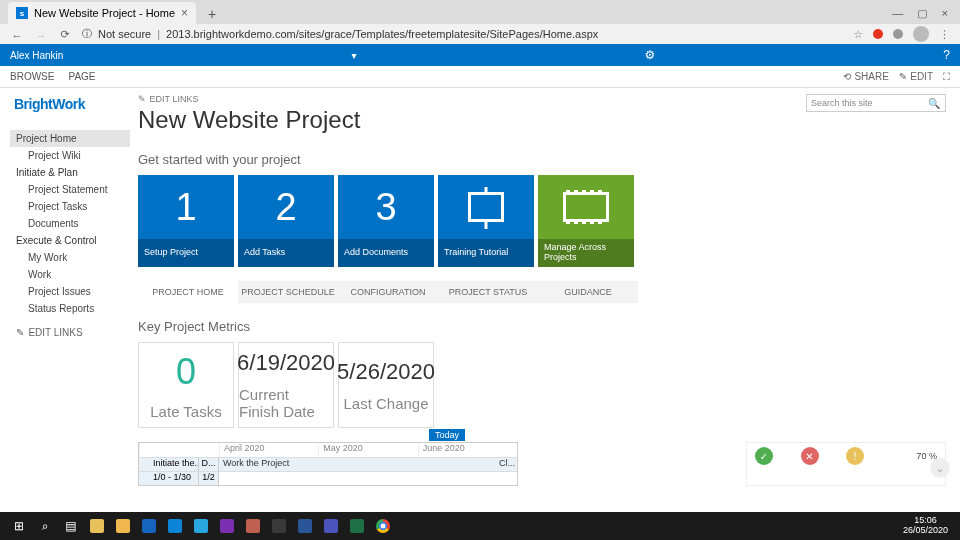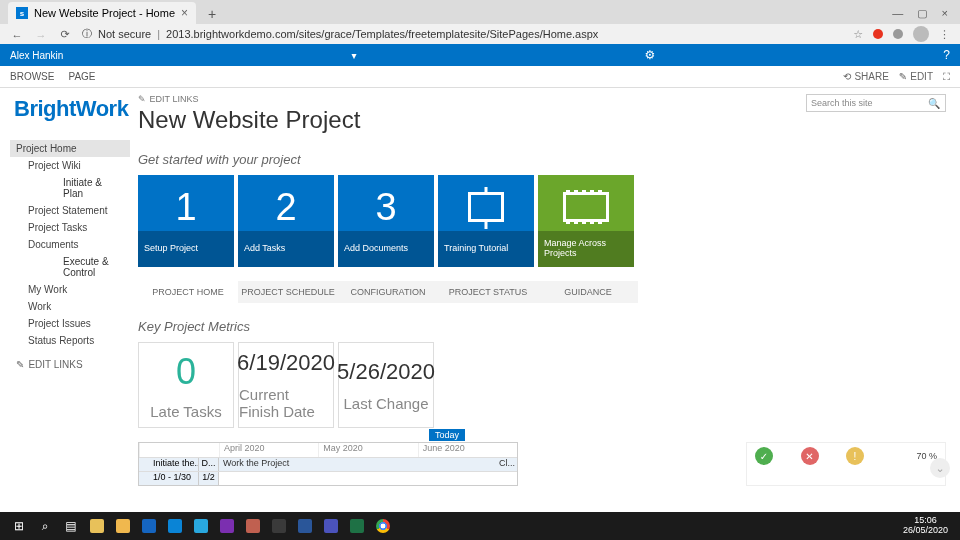--- a/index.html
+++ b/index.html
@@ -28,43 +28,43 @@
 
 
 .ribbon { height: 22px; border-bottom: 1px solid #ddd; display: flex; align-items: center; padding: 0 10px; font-size: 10px; color: #555; }
 .ribbon .rtab { margin-right: 14px; cursor: pointer; }
 .ribbon .ractions { margin-left: auto; display: flex; gap: 10px; color: #666; }
 .ribbon .ractions span { display: flex; align-items: center; gap: 3px; }
 
 
 .sp-body { display: flex; height: calc(540px - 44px - 22px - 22px - 28px); }
 .left-col { width: 130px; padding: 8px 0 0 10px; }
-.logo { font-size: 22px; font-weight: 600; color: #0072c6; letter-spacing: -0.5px; margin-bottom: 18px; padding-left: 4px; }
+.logo { font-size: 14px; font-weight: 600; color: #0072c6; letter-spacing: -0.5px; margin-bottom: 18px; padding-left: 4px; }
 .nav { font-size: 10px; }
 .nav .item { padding: 3px 6px; color: #444; cursor: pointer; }
 .nav .item.active { background: #e4e4e4; }
 .nav .sub { padding-left: 18px; }
-.nav .heading { color: #333; margin-left: 47px; }
+.nav .heading { color: #333; }
 .nav .edit-links-side { margin-top: 10px; color: #666; display: flex; align-items: center; gap: 4px; padding-left: 6px; }
 
 .main-col { flex: 1; padding: 6px 14px 0 8px; position: relative; }
 .edit-links-top { font-size: 9px; color: #777; display: flex; align-items: center; gap: 4px; }
 .page-title { font-size: 24px; font-weight: 300; color: #333; margin-top: 2px; }
 .search-box { position: absolute; right: 14px; top: 6px; width: 140px; height: 18px; border: 1px solid #ccc; font-size: 9px; display: flex; align-items: center; padding: 0 4px; color: #888; }
 .search-box .mag { margin-left: auto; font-size: 10px; }
 
-.section-h { font-size: 13px; color: #666; font-weight: 400; margin-top: 18px; font-style: italic; }
+.section-h { font-size: 13px; color: #666; font-weight: 400; margin-top: 18px; }
 
 
 .tiles { display: flex; gap: 4px; margin-top: 8px; }
 .tile { width: 96px; height: 92px; background: #0072c6; color: #fff; position: relative; cursor: pointer; }
 .tile.green { background: #6ba62b; }
 .tile .big { font-size: 38px; font-weight: 300; text-align: center; line-height: 64px; }
 .tile .icon-area { height: 64px; display: flex; align-items: center; justify-content: center; }
-.tile .caption { position: absolute; bottom: 0; left: 0; right: 0; height: 36px; background: rgba(0,0,0,0.25); font-size: 9px; padding: 3px 6px; line-height: 1.1; display: flex; align-items: center; }
+.tile .caption { position: absolute; bottom: 0; left: 0; right: 0; height: 28px; background: rgba(0,0,0,0.25); font-size: 9px; padding: 3px 6px; line-height: 1.1; display: flex; align-items: center; }
 .tile-icon-easel { width: 36px; height: 30px; border: 3px solid #fff; position: relative; }
 .tile-icon-easel::after { content: ""; position: absolute; bottom: -10px; left: 50%; width: 3px; height: 10px; background: #fff; transform: translateX(-50%); }
 .tile-icon-easel::before { content: ""; position: absolute; top: -8px; left: 50%; width: 3px; height: 8px; background: #fff; transform: translateX(-50%); }
 .tile-icon-film { width: 46px; height: 30px; border: 3px solid #fff; position: relative; display: flex; }
 .tile-icon-film::before, .tile-icon-film::after { content:""; position:absolute; top:-5px; left:0; right:0; height:4px; background: repeating-linear-gradient(90deg,#fff 0 4px, transparent 4px 8px); }
 .tile-icon-film::after { top:auto; bottom:-5px; }
 
 
 .subtabs { display: flex; margin-top: 14px; background: #f3f3f3; height: 22px; width: 500px; }
 .subtabs .st { flex: 1; font-size: 9px; color: #666; display: flex; align-items: center; justify-content: center; cursor: pointer; }

